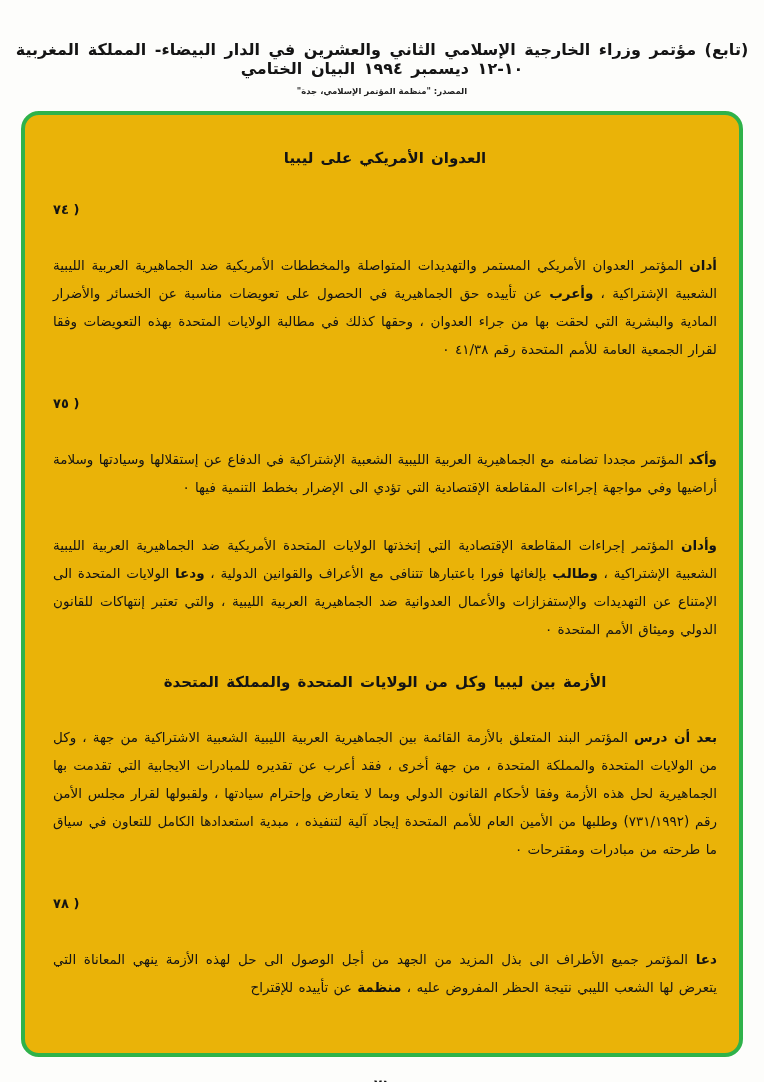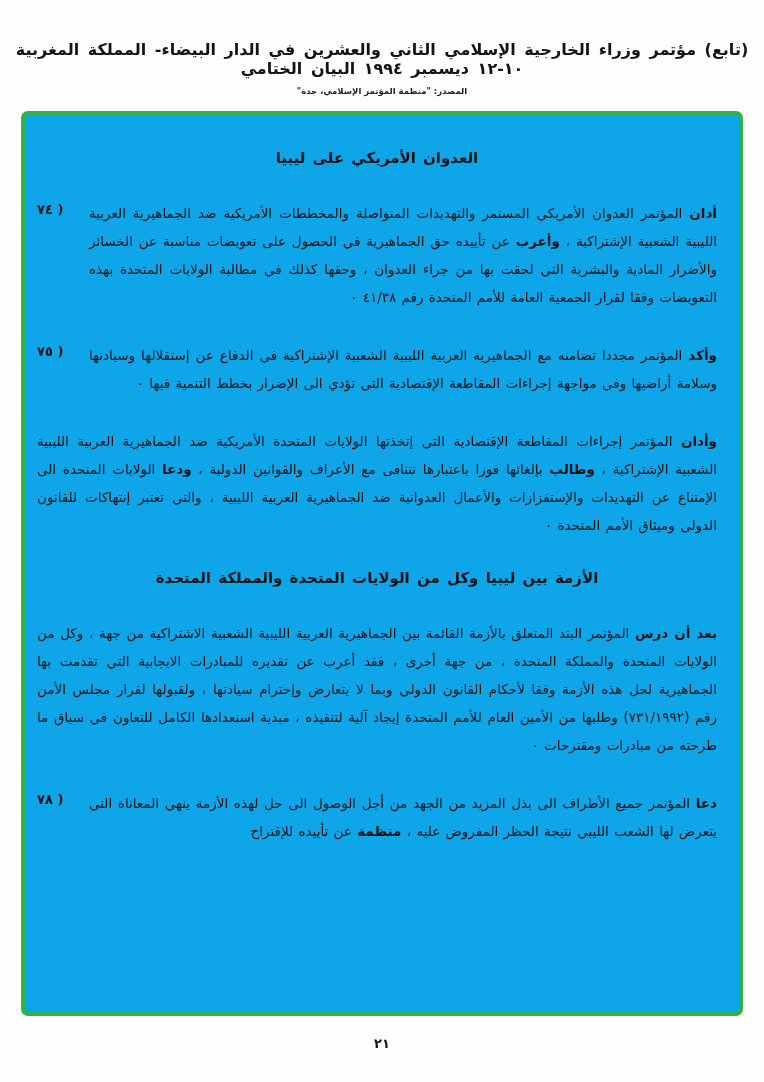--- a/index.html
+++ b/index.html
@@ -29,37 +29,38 @@
   .source-line {
     direction: rtl;
     font-size: 8.5px;
     font-weight: bold;
     margin-top: 8px;
     color: #222;
   }
   .content-box {
     margin: 15px 21px 0 21px;
     border: 4px solid var(--green, #2fb24a);
-    border-radius: 7px;
-    padding: 30px 22px 22px 12px;
-    background: #0ea5e9;
+    border-radius: 18px;
+    padding: 30px 22px 22px 28px;
+    background: #eab308;
     min-height: 905px;
   }
   .section-title {
     direction: rtl;
     text-align: center;
     font-weight: bold;
     font-size: 15px;
     word-spacing: 2px;
     margin: 4px 0 32px 0;
   }
   .para-row {
     display: flex;
     direction: ltr;
     margin-bottom: 30px;
+    flex-direction: column;
   }
   .para-num {
     flex: 0 0 52px;
     width: 52px;
     direction: ltr;
     font-weight: bold;
     font-size: 13px;
     padding-top: 3px;
     white-space: nowrap;
   }

